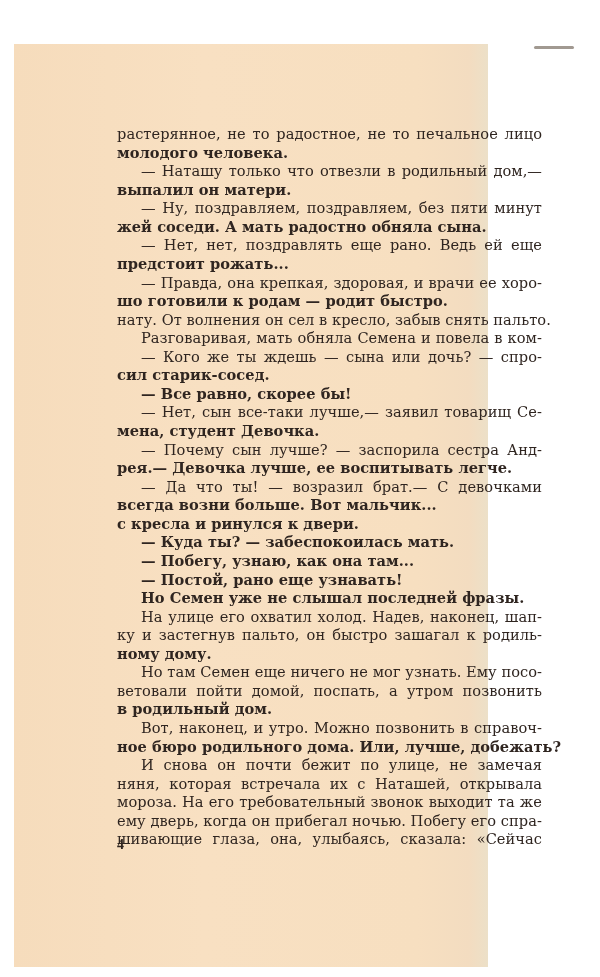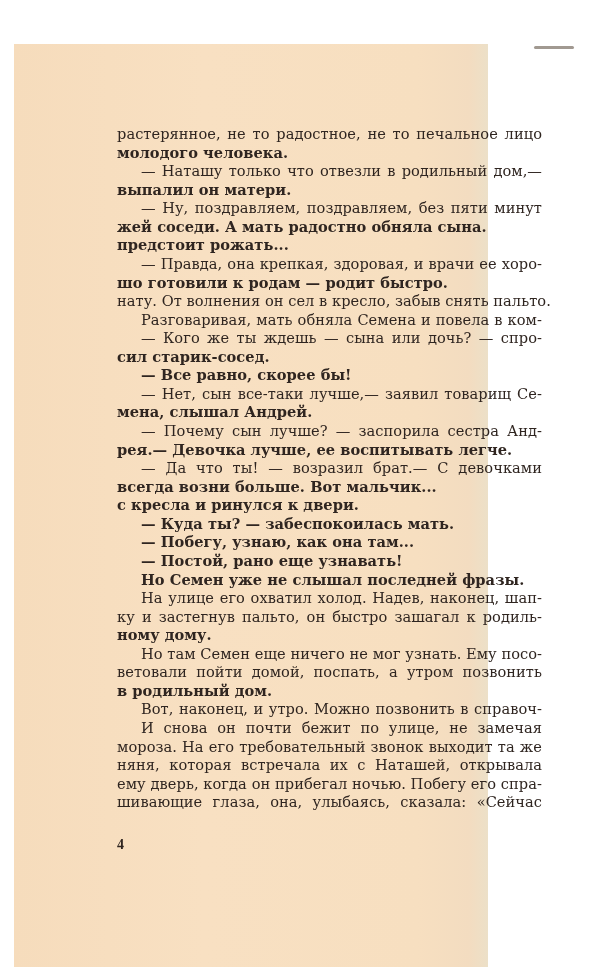--- a/index.html
+++ b/index.html
@@ -38,46 +38,48 @@
 
 <div class="page">
   <div class="page-top-mark"></div>
   <div class="text" id="text-body">
       <span class="line">растерянное, не то радостное, не то печальное лицо</span>
       <span class="line last">молодого человека.</span>
       <span class="line indent">— Наташу только что отвезли в родильный дом,—</span>
       <span class="line last">выпалил он матери.</span>
       <span class="line indent">— Ну, поздравляем, поздравляем, без пяти минут</span>
       <span class="line last">жей соседи. А мать радостно обняла сына.</span>
+      <span class="line indent">— Нет, нет, поздравлять еще рано. Ведь ей еще</span>
       <span class="line last">предстоит рожать...</span>
       <span class="line indent">— Правда, она крепкая, здоровая, и врачи ее хоро-</span>
       <span class="line last">шо готовили к родам — родит быстро.</span>
       <span class="line">нату. От волнения он сел в кресло, забыв снять пальто.</span>
       <span class="line indent">Разговаривая, мать обняла Семена и повела в ком-</span>
       <span class="line indent">— Кого же ты ждешь — сына или дочь? — спро-</span>
       <span class="line last">сил старик-сосед.</span>
       <span class="line indent last">— Все равно, скорее бы!</span>
       <span class="line indent">— Нет, сын все-таки лучше,— заявил товарищ Се-</span>
-      <span class="line last">мена, слышал Андрей.</span>
+      <span class="line last">мена, студент Девочка.</span>
       <span class="line indent">— Почему сын лучше? — заспорила сестра Анд-</span>
       <span class="line last">рея.— Девочка лучше, ее воспитывать легче.</span>
       <span class="line indent">— Да что ты! — возразил брат.— С девочками</span>
       <span class="line last">всегда возни больше. Вот мальчик...</span>
       <span class="line last">с кресла и ринулся к двери.</span>
       <span class="line indent last">— Куда ты? — забеспокоилась мать.</span>
       <span class="line indent last">— Побегу, узнаю, как она там...</span>
       <span class="line indent last">— Постой, рано еще узнавать!</span>
       <span class="line indent last">Но Семен уже не слышал последней фразы.</span>
       <span class="line indent">На улице его охватил холод. Надев, наконец, шап-</span>
       <span class="line">ку и застегнув пальто, он быстро зашагал к родиль-</span>
       <span class="line last">ному дому.</span>
       <span class="line indent">Но там Семен еще ничего не мог узнать. Ему посо-</span>
       <span class="line">ветовали пойти домой, поспать, а утром позвонить</span>
       <span class="line last">в родильный дом.</span>
       <span class="line indent">Вот, наконец, и утро. Можно позвонить в справоч-</span>
+      <span class="line last">ное бюро родильного дома. Или, лучше, добежать?</span>
       <span class="line indent">И снова он почти бежит по улице, не замечая</span>
+      <span class="line">няня, которая встречала их с Наташей, открывала</span>
       <span class="line">мороза. На его требовательный звонок выходит та же</span>
-      <span class="line">няня, которая встречала их с Наташей, открывала</span>
       <span class="line">ему дверь, когда он прибегал ночью. Побегу его спра-</span>
       <span class="line">шивающие глаза, она, улыбаясь, сказала: «Сейчас</span>
     </div>
   <div class="page-number">4</div>
 </div>
 
 </body></html>

